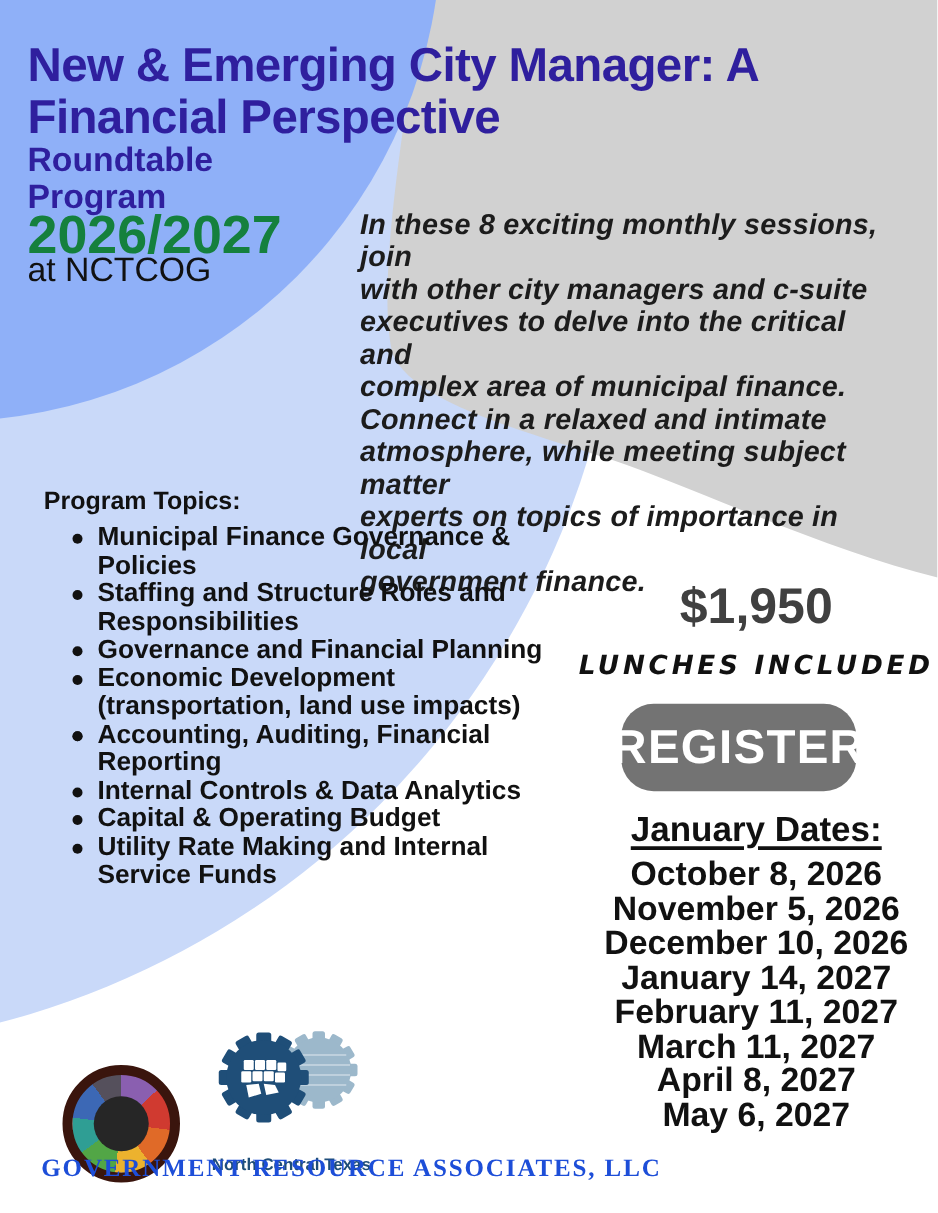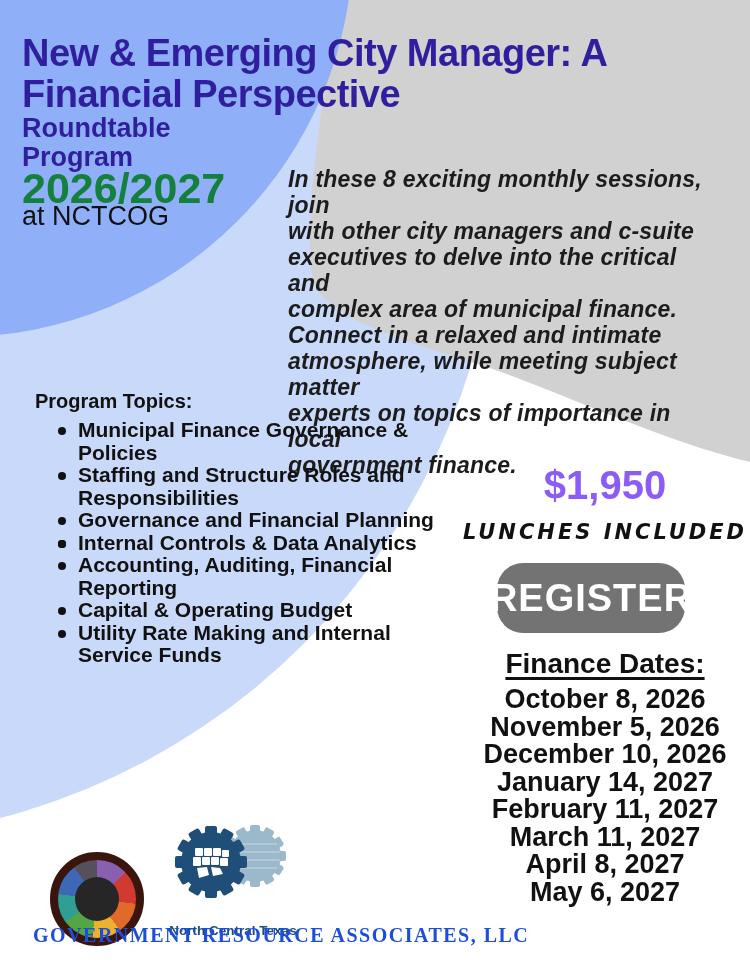--- a/index.html
+++ b/index.html
@@ -20,21 +20,21 @@
          font-style:italic;color:#1c1c1c;white-space:pre-line;letter-spacing:0.2px;}
 
   .topics-heading{left:20px;top:390px;font-size:20px;font-weight:800;color:#111111;margin-left:15px;}
   .topics{left:20px;top:419px;width:470px;list-style:none;margin:0;padding:0;}
   .topics li{position:relative;padding-left:58px;font-size:21px;line-height:22.5px;
          font-weight:800;color:#111111;white-space:pre-line;}
   .topics li .dot{position:absolute;left:38px;top:8px;width:8px;height:8px;border-radius:50%;
          background:#111111;}
 
   .price{left:465px;top:463px;width:280px;text-align:center;font-size:40px;font-weight:800;
-         color:#8b5cf6;}
+         color:#404040;}
   .lunches{left:455px;top:520px;width:300px;text-align:center;font-size:21px;font-weight:600;
          font-style:italic;letter-spacing:3px;color:#111111;font-family:"DejaVu Sans",sans-serif;}
   .register{left:497px;top:563px;width:188px;height:70px;background:#737373;border-radius:26px;
          display:flex;align-items:center;justify-content:center;border:none;cursor:pointer;}
   .register span{color:#ffffff;font-size:38px;font-weight:800;letter-spacing:1px;
          font-family:"Liberation Sans",sans-serif;}
 
   .dates-heading{left:465px;top:648px;width:280px;text-align:center;font-size:28px;font-weight:800;
          color:#111111;text-decoration:underline;text-decoration-thickness:3px;text-underline-offset:4px;}
   .dates{left:440px;top:686px;width:330px;text-align:center;}
@@ -85,37 +85,38 @@
 experts on topics of importance in local
 government finance.</div>
 
   <div class="layer topics-heading">Program Topics:</div>
   <ul class="layer topics">
     <li><span class="dot"></span><span>Municipal Finance Governance &amp;
 Policies</span></li>
     <li><span class="dot"></span><span>Staffing and Structure Roles and
 Responsibilities</span></li>
     <li><span class="dot"></span><span>Governance and Financial Planning</span></li>
+    <li><span class="dot"></span><span>Economic Development
+(transportation, land use impacts)</span></li>
     <li><span class="dot"></span></li>
-    <li><span class="dot"></span></li>
-    <li><span class="dot"></span><span>Internal Controls &amp; Data Analytics</span></li>
     <li><span class="dot"></span><span>Accounting, Auditing, Financial
 Reporting</span></li>
+    <li><span class="dot"></span><span>Internal Controls &amp; Data Analytics</span></li>
     <li><span class="dot"></span><span>Capital &amp; Operating Budget</span></li>
     <li><span class="dot"></span><span>Utility Rate Making and Internal
 Service Funds</span></li>
   </ul>
 
   <div class="layer price">$1,950</div>
   <div class="layer lunches">LUNCHES INCLUDED</div>
   <button class="layer register">
     <span>REGISTER</span>
   </button>
 
-  <div class="layer dates-heading">Finance Dates:</div>
+  <div class="layer dates-heading">January Dates:</div>
   <div class="layer dates">
     <div>October 8, 2026</div>
     <div>November 5, 2026</div>
     <div>December 10, 2026</div>
     <div>January 14, 2027</div>
     <div>February 11, 2027</div>
     <div>March 11, 2027</div>
     <div>April 8, 2027</div>
     <div>May 6, 2027</div>
   </div>

